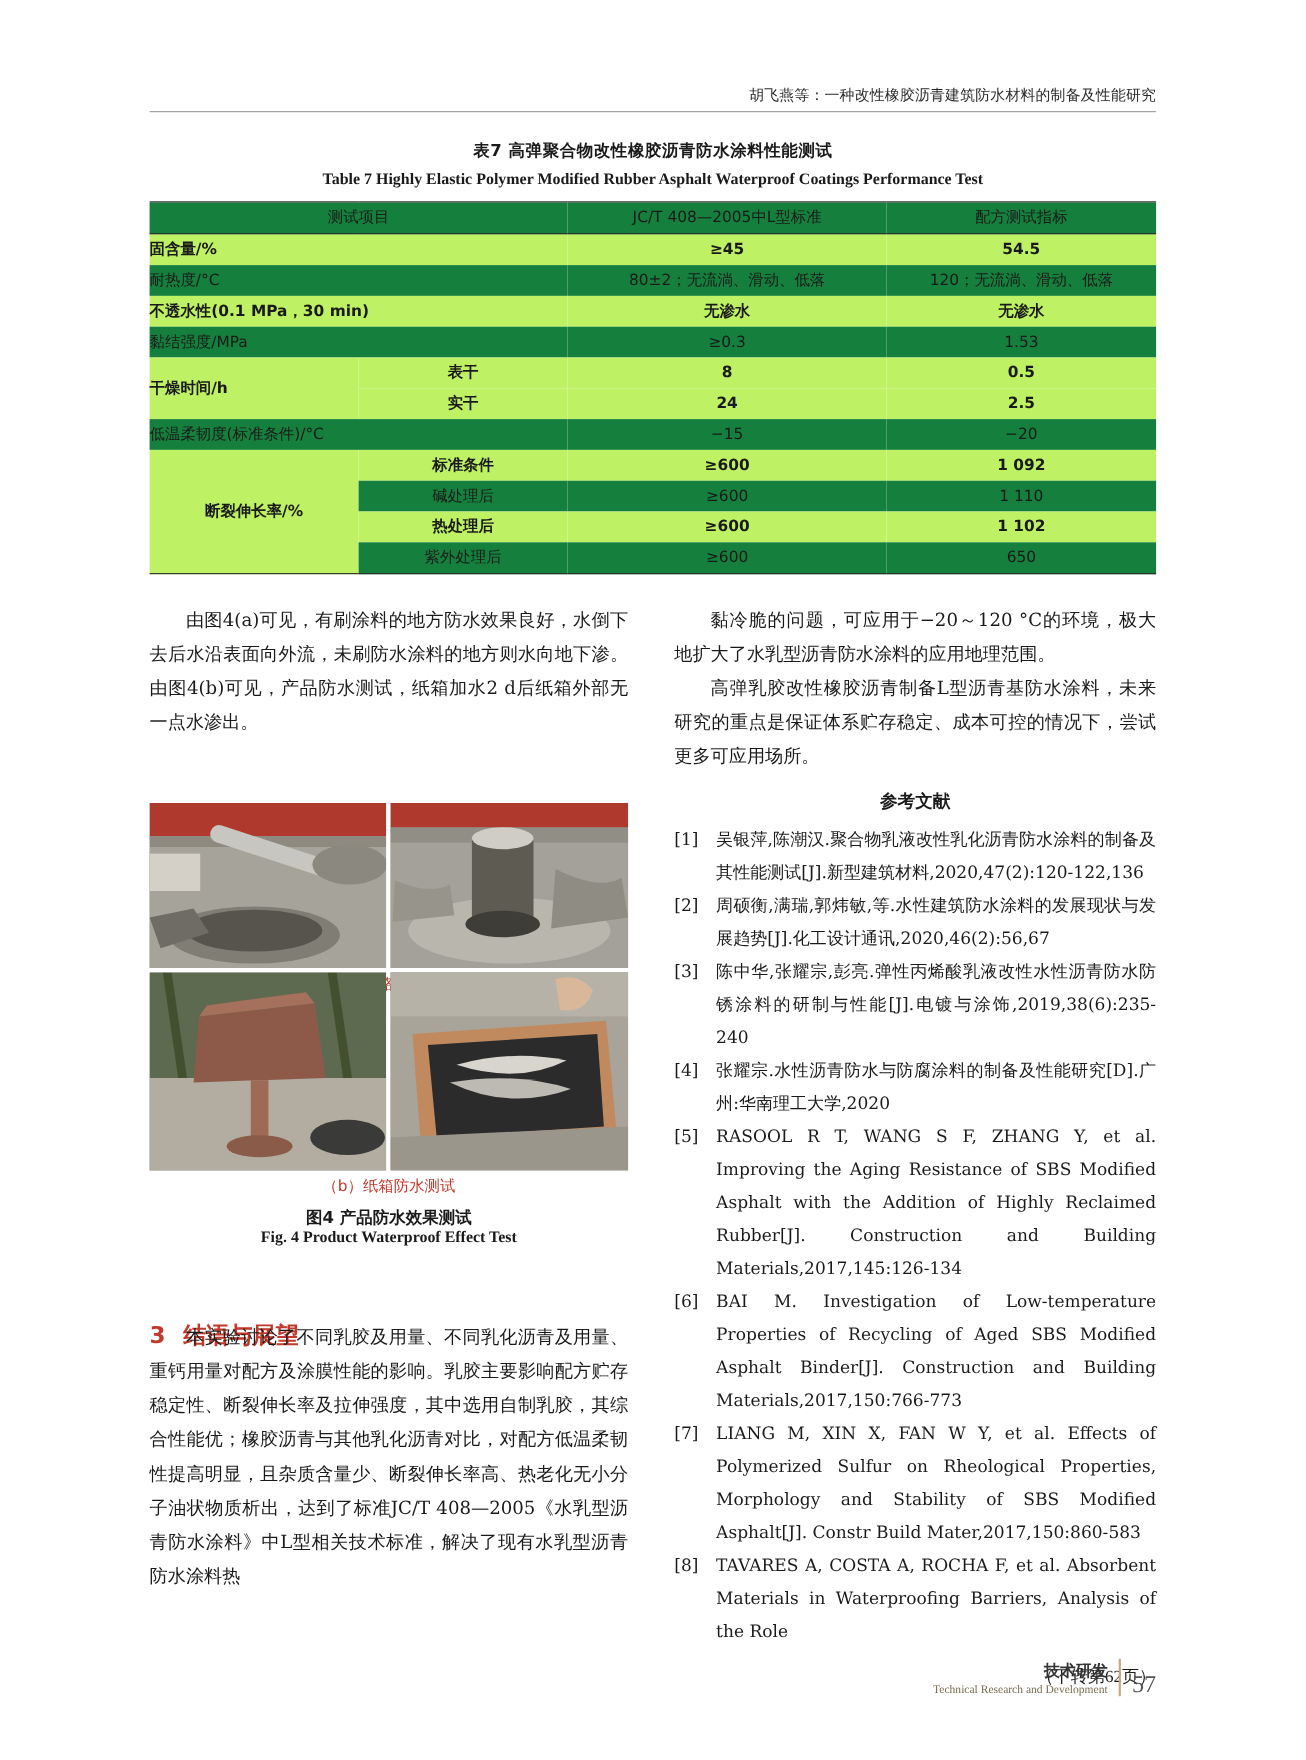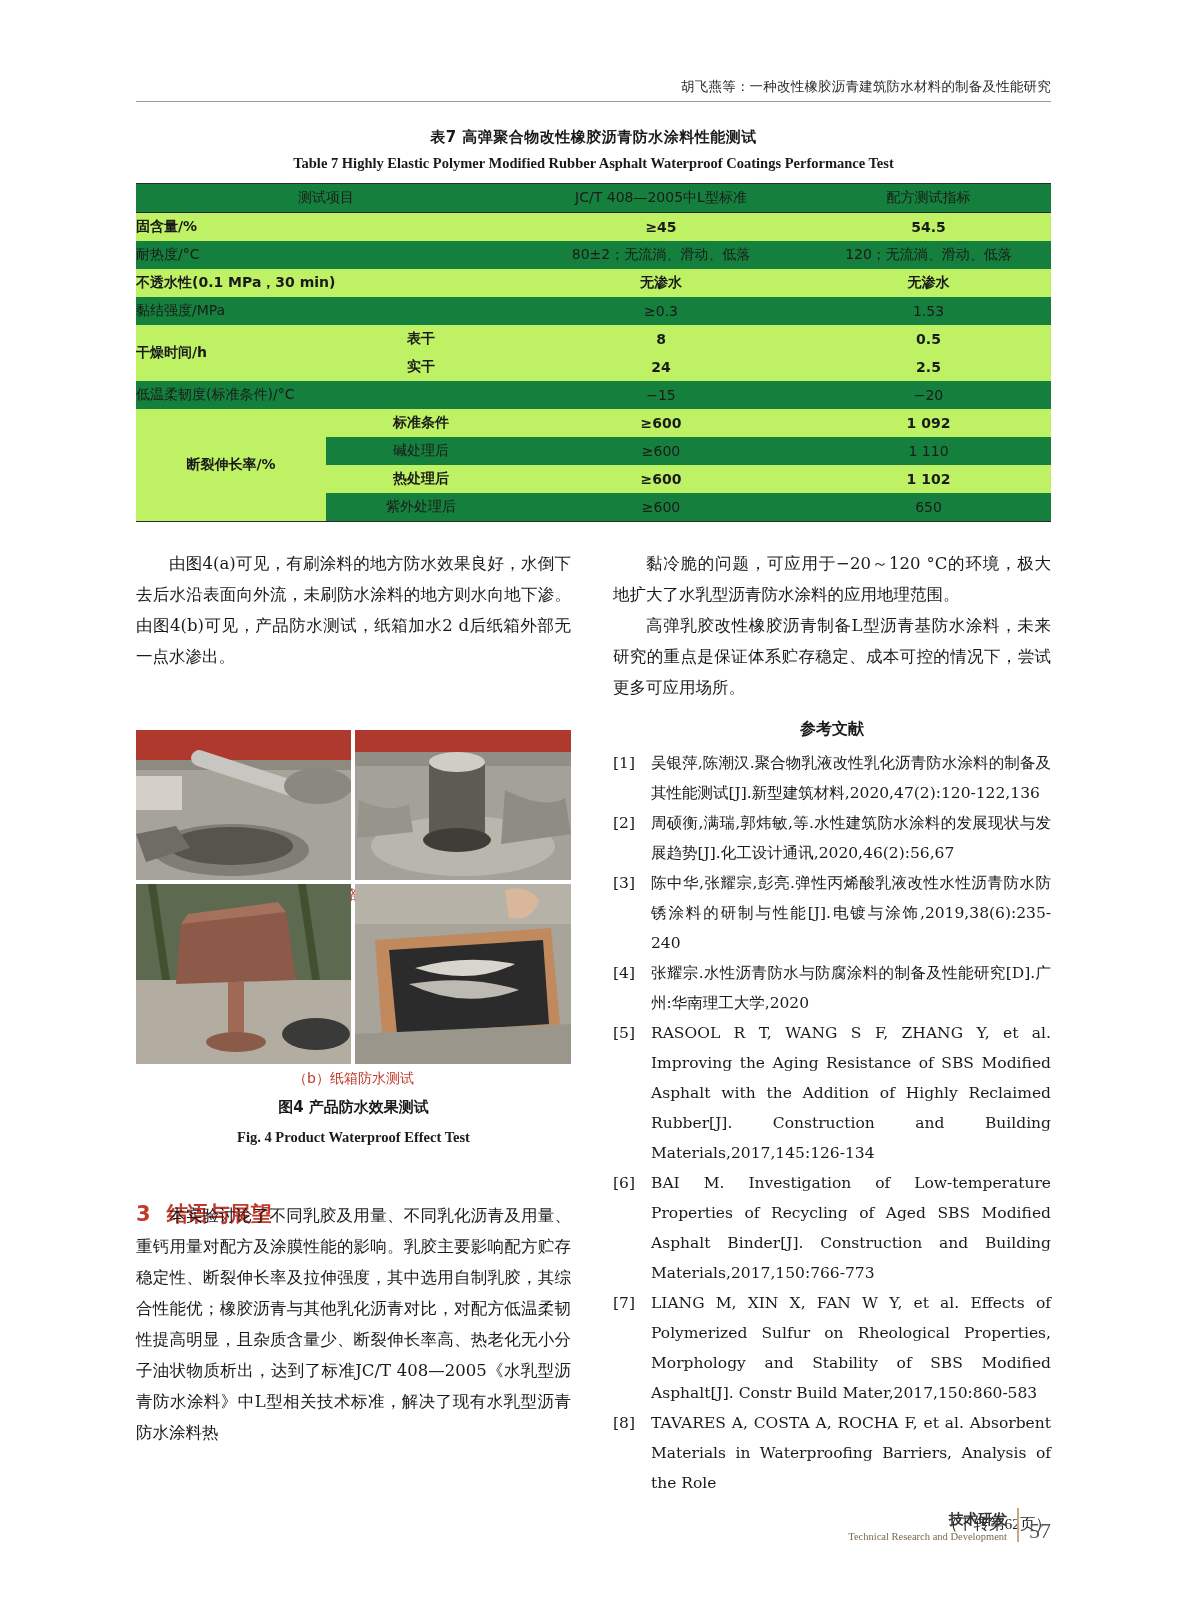--- a/index.html
+++ b/index.html
@@ -151,21 +151,21 @@
     font-size: 15px;
     font-weight: bold;
     font-family: "DejaVu Sans", "Liberation Sans", sans-serif;
     margin-top: 10px;
   }
   .fig-en {
     text-align: center;
     font-size: 14.5px;
     font-weight: bold;
     font-family: "Liberation Serif", serif;
-    margin-top: 12px;
+    margin-top: 0;
   }
 
   
   .sec-head {
     position: absolute;
     left: 136px;
     top: 1158px;
     font-size: 21px;
     font-weight: bold;
     color: #c0392b;

